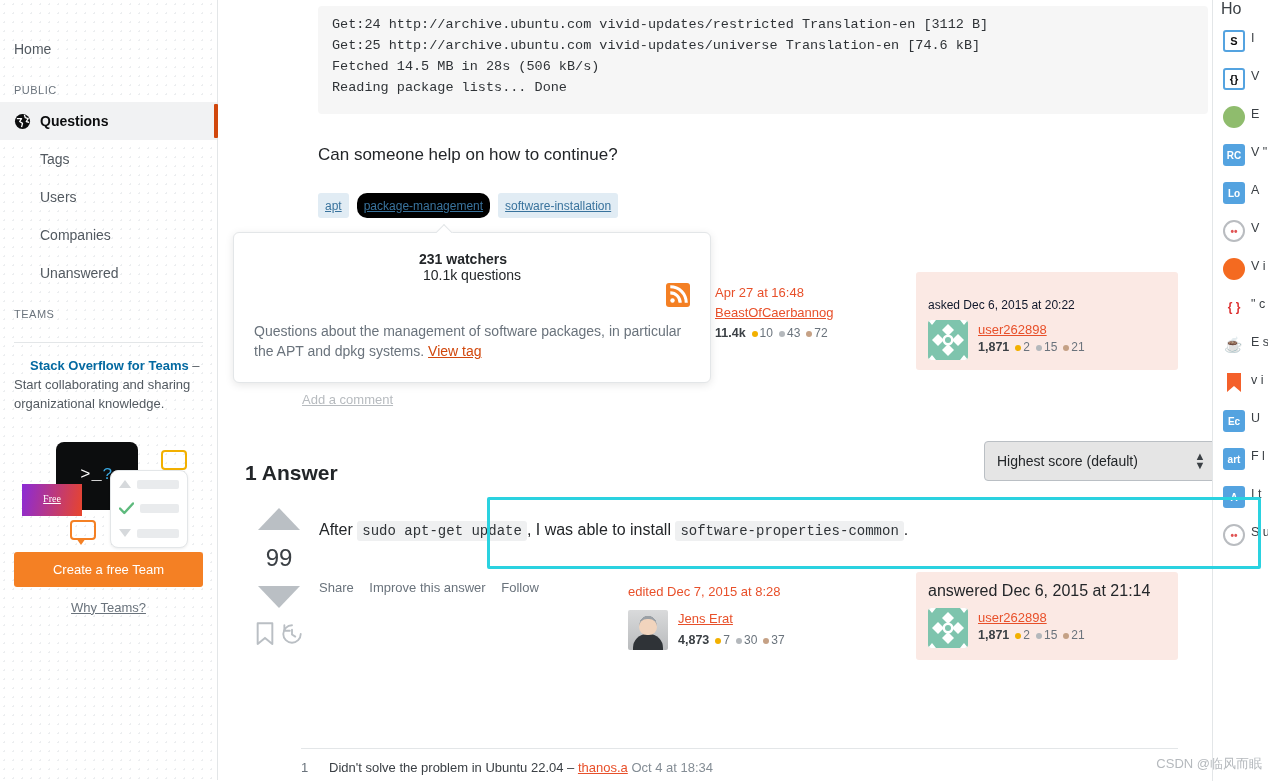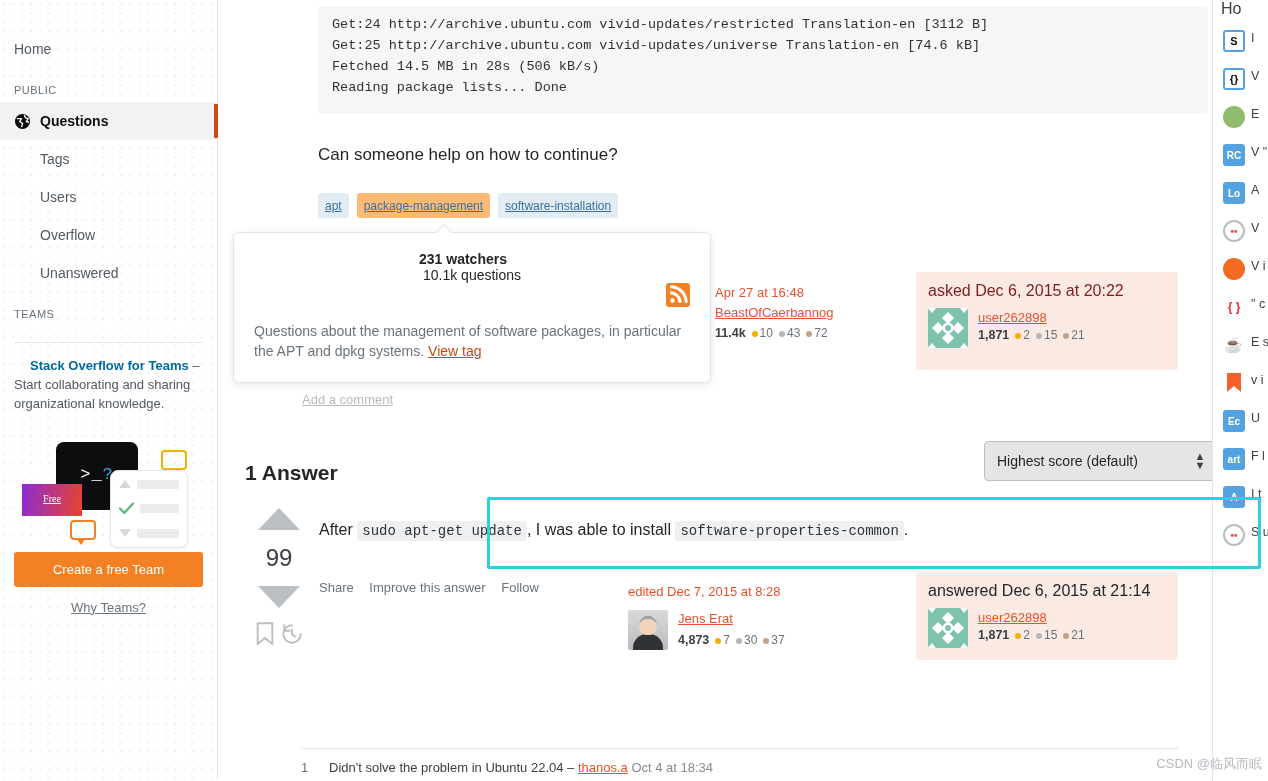--- a/index.html
+++ b/index.html
@@ -119,21 +119,21 @@
     position:absolute; left: 99px; top: 128px;
     font-size: 17px; color:#232629;
   }
 
   .tags { position:absolute; left: 99px; top: 193px; display:flex; gap: 8px; }
   .tag {
     background:#e1ecf4; color:#39739d; font-size:12px;
     padding: 5px 7px; border-radius:3px; line-height:1;
     display:inline-flex; align-items:center; height:25px;
   }
-  .tag.hovered { background:#fdba74; }
+  .tag.hovered { background:#000000;border-radius:10px; }
 
   
   .tag-popup {
     position:absolute; left: 14px; top: 232px; width: 478px;
     background:#fff; border:1px solid #e3e6e8; border-radius:6px;
     box-shadow: 0 2px 8px rgba(0,0,0,.10);
     padding: 18px 20px 20px 20px;
     z-index: 30;
   }
   .tag-popup .arrow {
@@ -151,21 +151,21 @@
   .popup-desc a { color:#d1470c; text-decoration:underline; }
 
   
   .q-meta-edit { position:absolute; left: 496px; top: 283px; font-size: 13px; line-height: 1.5; }
   .q-meta-edit .date { color:#e8502a; }
   .q-meta-edit .uname { color:#e8502a; display:block; }
   .q-meta-owner {
     position:absolute; left: 697px; top: 272px; width: 262px; height: 98px;
     background:#fbe9e4; border-radius:3px; padding: 10px 12px;
   }
-  .q-meta-owner .act { font-size:16px; color:#7f1d1d; }
+  .q-meta-owner .act { font-size:12px; color:#0f172a;margin-top:16px; }
   .owner-row { display:flex; align-items:flex-start; margin-top: 8px; gap:10px; }
   .avatar { width: 40px; height: 40px; border-radius:3px; flex:none; }
   .owner-name { color:#e8502a; font-size:13px; }
   .rep { font-size:12px; color:#6a737c; margin-top: 2px; }
   .rep b { color:#3b4045; font-size:12.5px; }
   .badge-dot { display:inline-block; width:6px;height:6px;border-radius:50%; margin:0 2px 0 6px; vertical-align:middle;}
   .bg { background:#f2b000; } .bs { background:#b4b8bc; } .bb { background:#c5a185; }
 
   .add-comment { position:absolute; left: 83px; top: 392px; font-size:13px; color:#b7bbbf; }
 
@@ -282,21 +282,21 @@
         <span>Questions</span>
       </div>
 
       <div class="nav-item sub">
         <span>Tags</span>
       </div>
       <div class="nav-item sub">
         <span>Users</span>
       </div>
       <div class="nav-item sub">
-        <span>Overflow</span>
+        <span>Companies</span>
       </div>
       <div class="nav-item sub">
         <span>Unanswered</span>
       </div>
 
       <div class="nav-section">TEAMS</div>
     </nav>
 
     <div class="teams-promo">
       <div>

